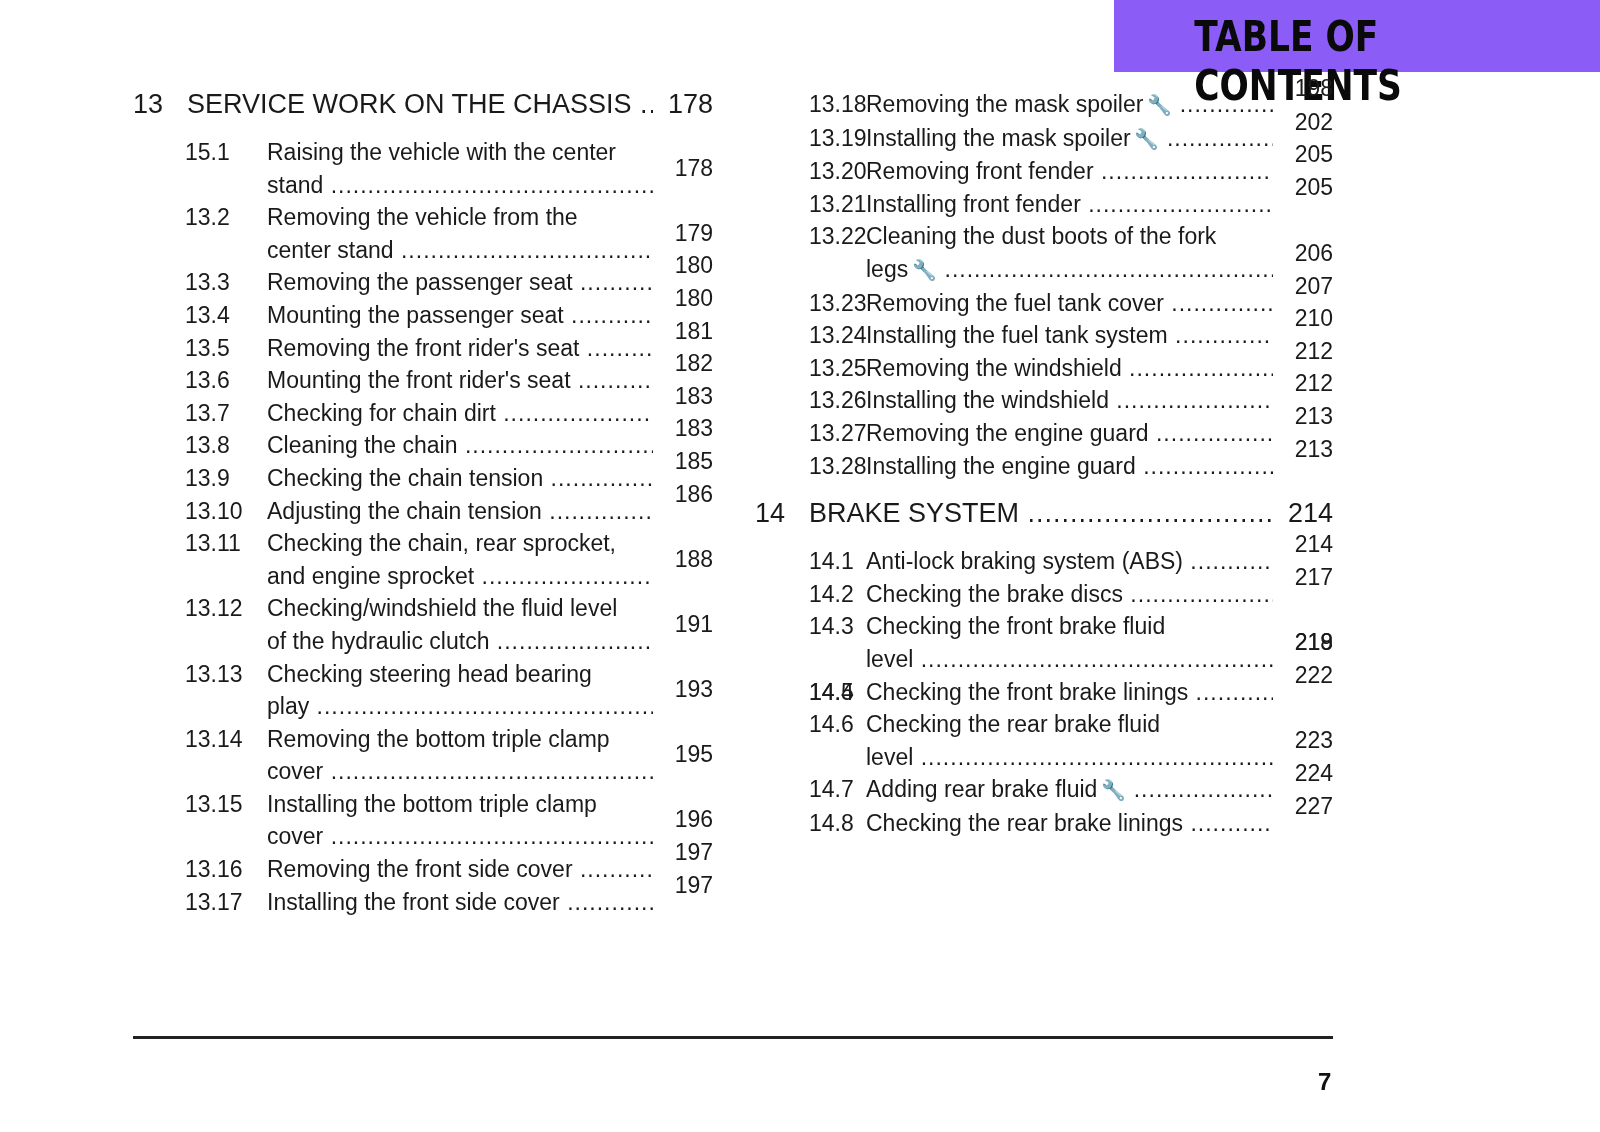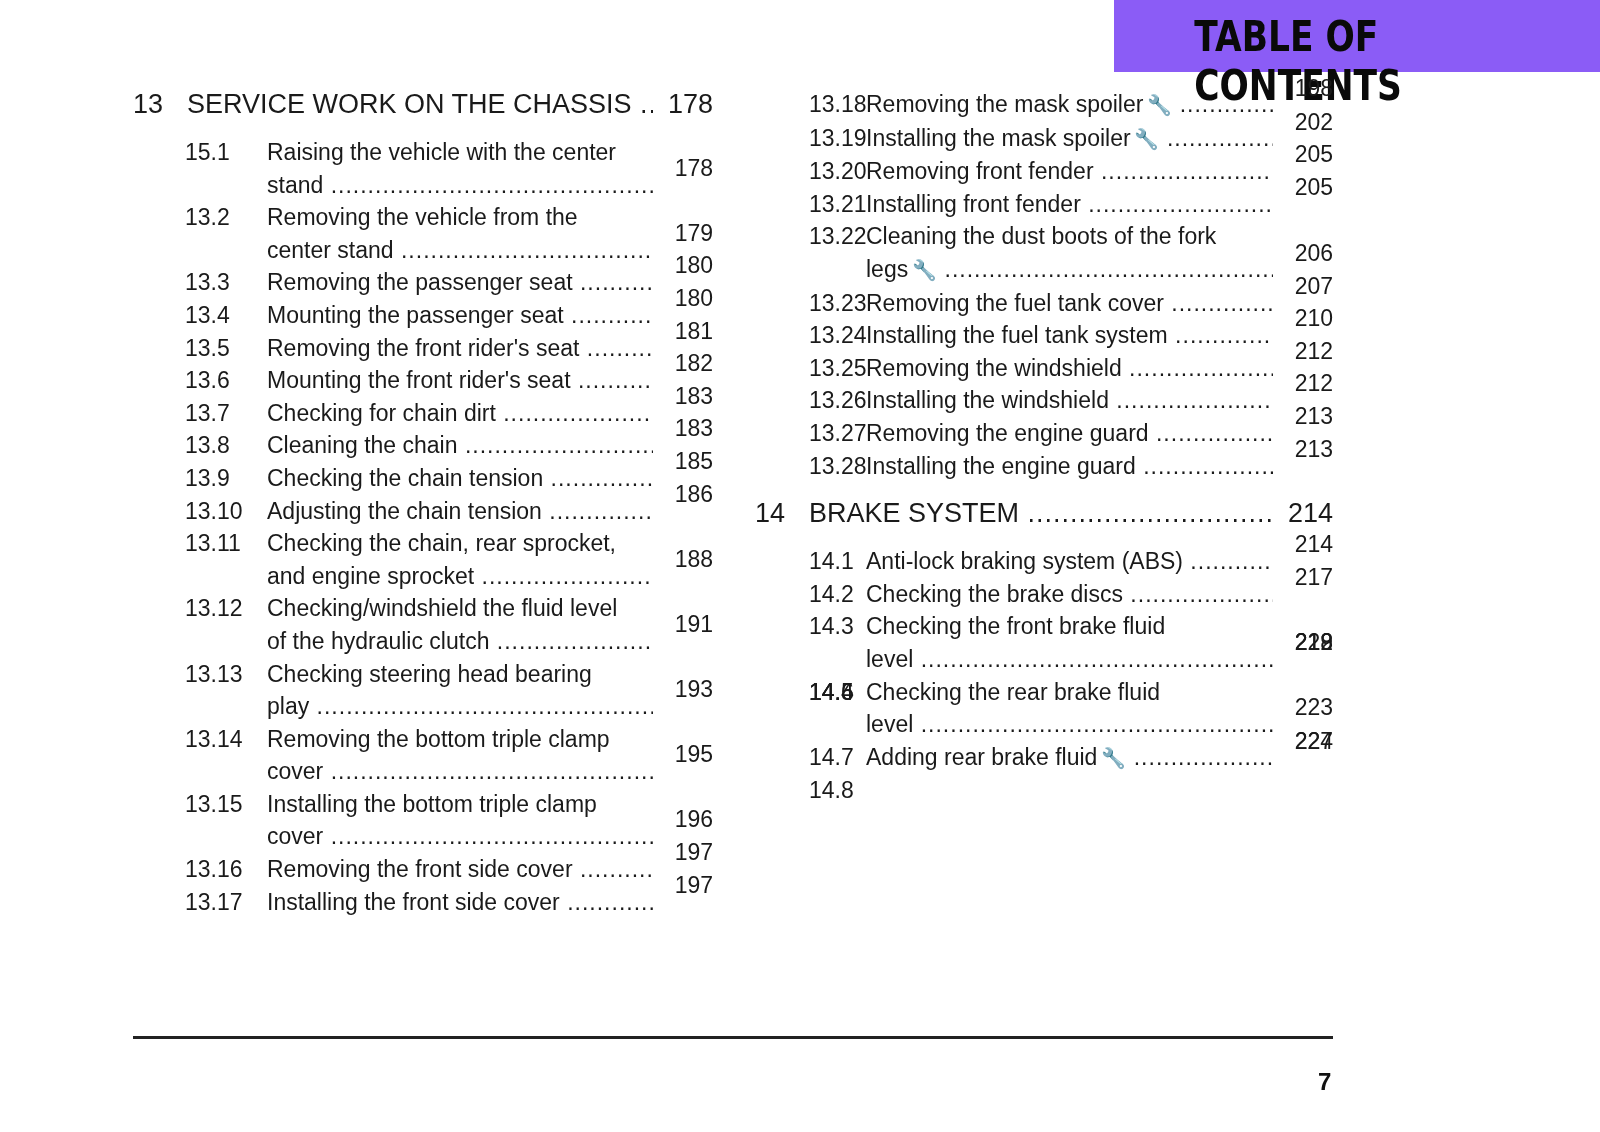--- a/index.html
+++ b/index.html
@@ -281,38 +281,44 @@
           <span class="line last"><span>level</span></span>
         </div>
         <span class="page">218</span>
       </div>
       <div class="entry">
         <span class="num">14.4</span>
         <span class="page">219</span>
       </div>
       <div class="entry">
         <span class="num">14.5</span>
+        <div class="body">
+          <span class="line last"><span>Checking the front brake linings</span></span>
+        </div>
         <span class="page">222</span>
       </div>
       <div class="entry">
         <span class="num">14.6</span>
         <div class="body">
           <span class="line"><span>Checking the rear brake fluid</span></span>
           <span class="line last"><span>level</span></span>
         </div>
         <span class="page">223</span>
       </div>
       <div class="entry">
         <span class="num">14.7</span>
         <div class="body">
           <span class="line last"><span>Adding rear brake fluid</span><span class="wrench">🔧</span></span>
         </div>
         <span class="page">224</span>
       </div>
       <div class="entry">
         <span class="num">14.8</span>
+        <div class="body">
+          <span class="line last"><span>Checking the rear brake linings</span></span>
+        </div>
         <span class="page">227</span>
       </div>
     </div>
 </div>
 
 <div class="rule"></div>
 <div class="page-number">7</div>
 
 </body></html>

